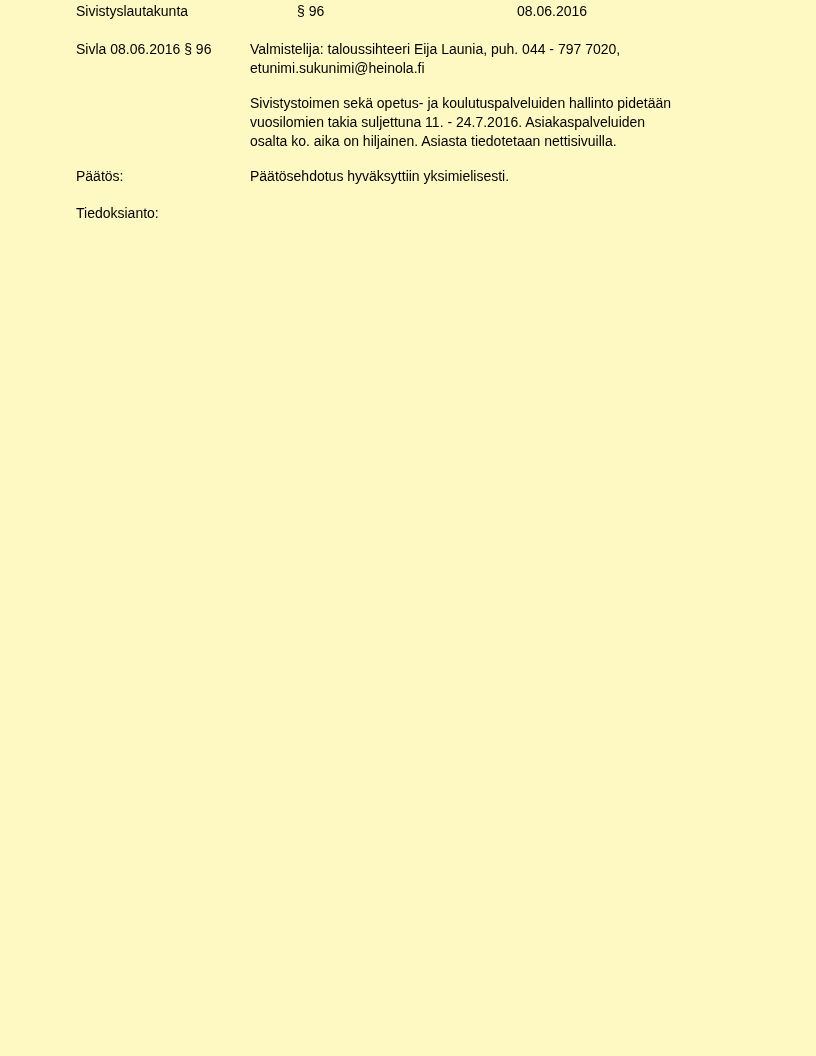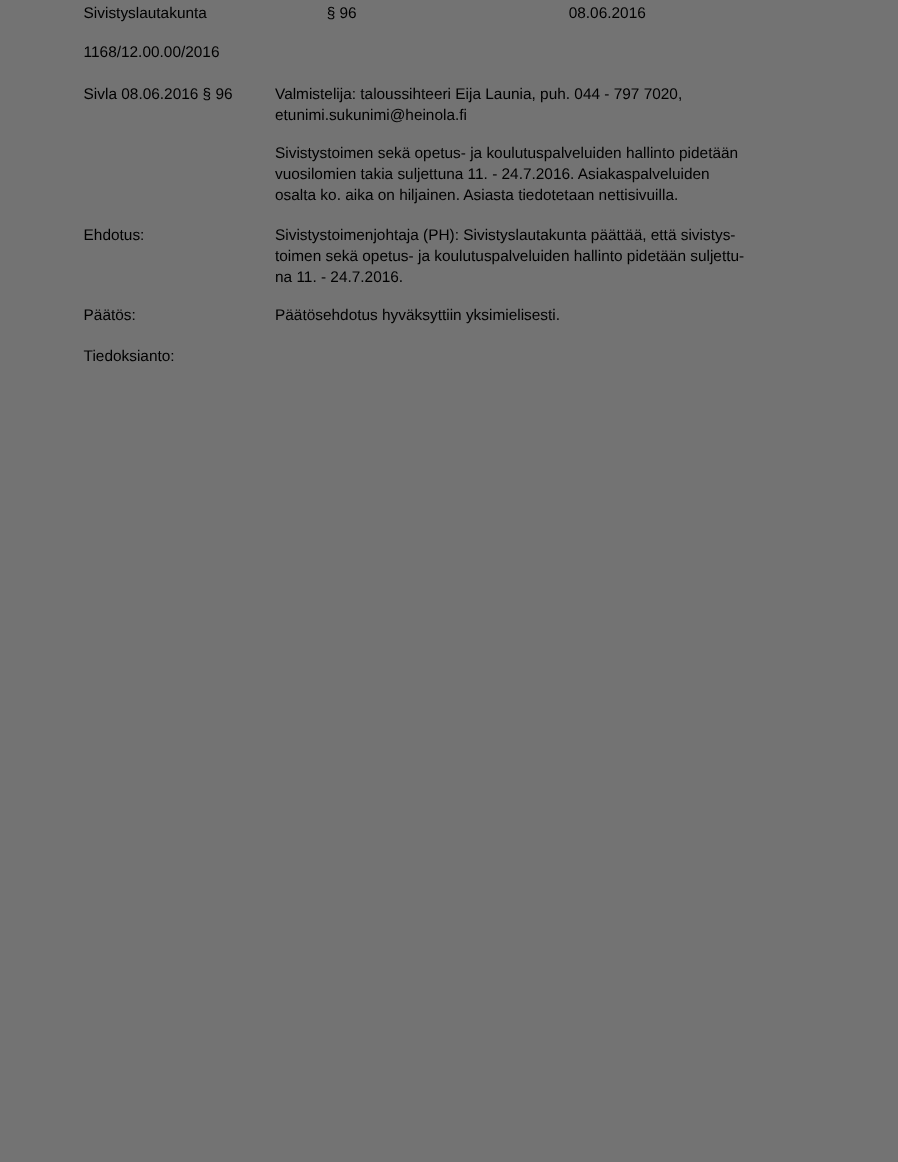--- a/index.html
+++ b/index.html
@@ -7,21 +7,21 @@
 
   html, body {
     background: #ffffff;
   }
 
   .page {
     position: relative;
     width: 816px;
     height: 1056px;
     margin: 0 auto;
-    background: #737373;
+    background: #fef9c3;
     color: #000000;
     font-family: "Liberation Sans", "DejaVu Sans", sans-serif;
     font-size: 14px;
     line-height: 19px;
     padding: 2px 46px 0 76px;
     overflow: hidden;
   }
 
   
   .header-row {
@@ -73,41 +73,32 @@
 
 <div class="page">
 
   <div class="header-row">
     <span>Sivistyslautakunta</span>
     <span>§ 96</span>
     <span>08.06.2016</span>
   </div>
 
 
-  <div class="case-number">1168/12.00.00/2016</div>
 
   <div class="section sec-sivla">
     <div>Sivla 08.06.2016 § 96</div>
     <div>
       <p>Valmistelija: taloussihteeri Eija Launia, puh. 044 - 797 7020,
 etunimi.sukunimi@heinola.fi</p>
       <p>Sivistystoimen sekä opetus- ja koulutuspalveluiden hallinto pidetään
 vuosilomien takia suljettuna 11. - 24.7.2016. Asiakaspalveluiden
 osalta ko. aika on hiljainen. Asiasta tiedotetaan nettisivuilla.</p>
     </div>
   </div>
 
-  <div class="section sec-ehdotus">
-    <div>Ehdotus:</div>
-    <div>
-      <p>Sivistystoimenjohtaja (PH): Sivistyslautakunta päättää, että sivistys-
-toimen sekä opetus- ja koulutuspalveluiden hallinto pidetään suljettu-
-na 11. - 24.7.2016.</p>
-    </div>
-  </div>
 
   <div class="section sec-paatos">
     <div>Päätös:</div>
     <div>
       <p>Päätösehdotus hyväksyttiin yksimielisesti.</p>
     </div>
   </div>
 
 
   <div class="section sec-tiedoksianto">

